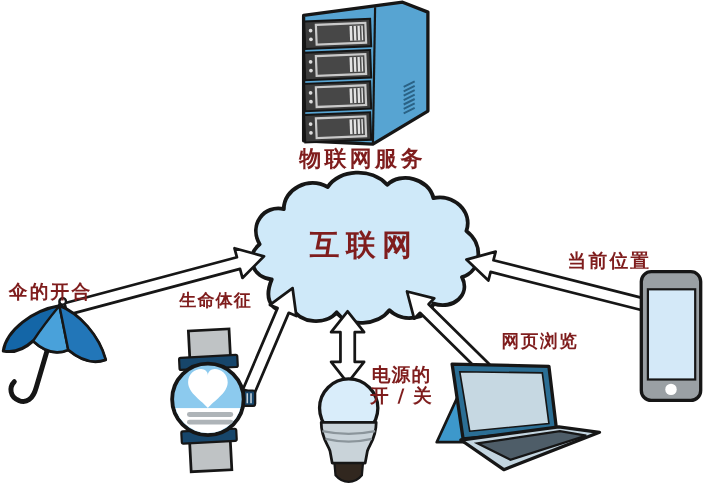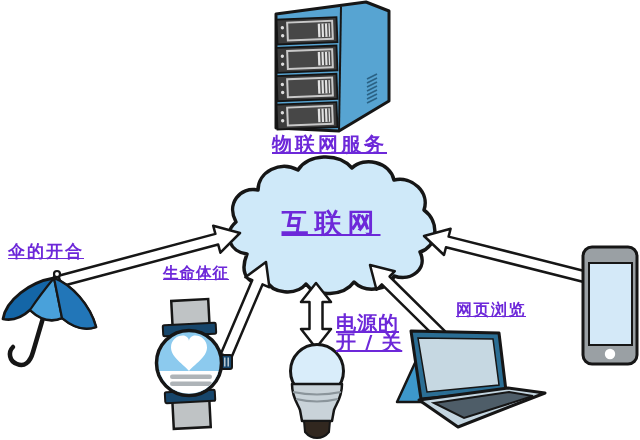--- a/index.html
+++ b/index.html
@@ -1,20 +1,20 @@
 <!DOCTYPE html>
 <html><head>
 <meta charset="utf-8">
 <style>
   html,body{margin:0;padding:0;background:#ffffff;}
   .stage{position:relative;width:640px;height:440px;background:#fff;overflow:hidden;
          font-family:"DejaVu Sans","Liberation Sans",sans-serif;}
   .stage svg{position:absolute;left:0;top:0;}
-  .lbl{position:absolute;color:#6d28d9;font-weight:bold;white-space:nowrap;
-       font-family:"DejaVu Sans","Liberation Sans",sans-serif;text-decoration:underline;}
+  .lbl{position:absolute;color:#7f1d1d;font-weight:bold;white-space:nowrap;
+       font-family:"DejaVu Sans","Liberation Sans",sans-serif;}
   .lbl.center{text-align:center;}
 </style>
 </head>
 <body>
 
 <div class="stage">
 <svg width="640" height="440" viewBox="0 0 640 440">
 
   <g>
     <path d="M276,14 L366,2 L389,11 L389,101 L339,131 L276,128 Z" stroke="#161616" stroke-width="3" stroke-linejoin="round" fill="#57a4d2"></path>
@@ -133,26 +133,27 @@
     <rect x="583" y="247" width="54" height="117" rx="9" fill="#9aa0a4" stroke="#161616" stroke-width="3"></rect>
     <rect x="589" y="263" width="43" height="82" stroke="#161616" stroke-width="2" fill="#d4e9f8"></rect>
     <circle cx="610" cy="354" r="5.2" fill="#ffffff"></circle>
   </g>
 </svg>
 
   <div class="lbl center" style="left:257px;top:131px;width:145px;font-size:20px;letter-spacing:3px;">物联网服务</div>
 
   <div class="lbl center" style="left:266px;top:205px;width:130px;font-size:27px;letter-spacing:6px;text-align:center;">互联网</div>
 
-  <div class="lbl" style="left:8px;top:240px;font-size:17px;letter-spacing:2px;">伞的开合</div>
+  <div class="lbl" style="left:8px;top:254px;font-size:17px;letter-spacing:2px;">伞的开合</div>
 
   <div class="lbl center" style="left:150px;top:264px;width:92px;font-size:15.5px;letter-spacing:1px;line-height:19px;">
     <div>生命体征</div>
   </div>
 
-  <div class="lbl center" style="left:336px;top:314px;width:58px;font-size:20px;letter-spacing:1px;line-height:19px;">
+  <div class="lbl center" style="left:336px;top:332px;width:58px;font-size:17px;letter-spacing:1px;line-height:19px;">
     <div>电源的</div>
     <div>开 / 关</div>
   </div>
 
   <div class="lbl center" style="left:452px;top:300px;width:78px;font-size:16px;letter-spacing:1.5px;">网页浏览</div>
 
+  <div class="lbl center" style="left:510px;top:226px;width:88px;font-size:17px;letter-spacing:2px;">当前位置</div>
 </div>
 
 </body></html>

